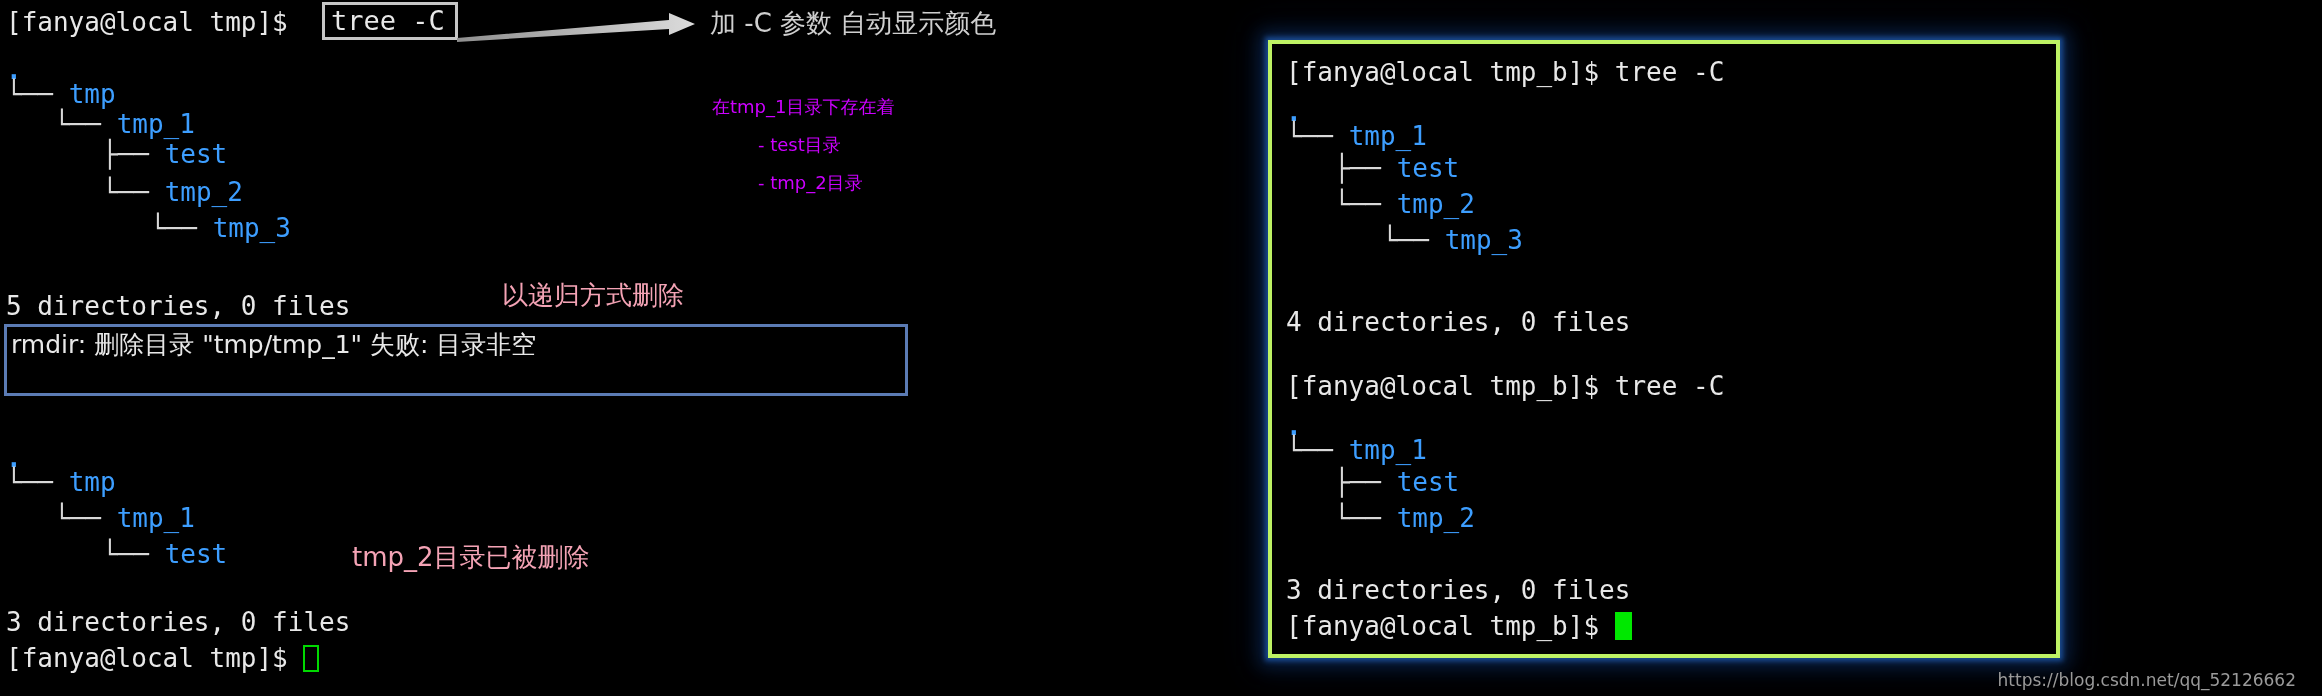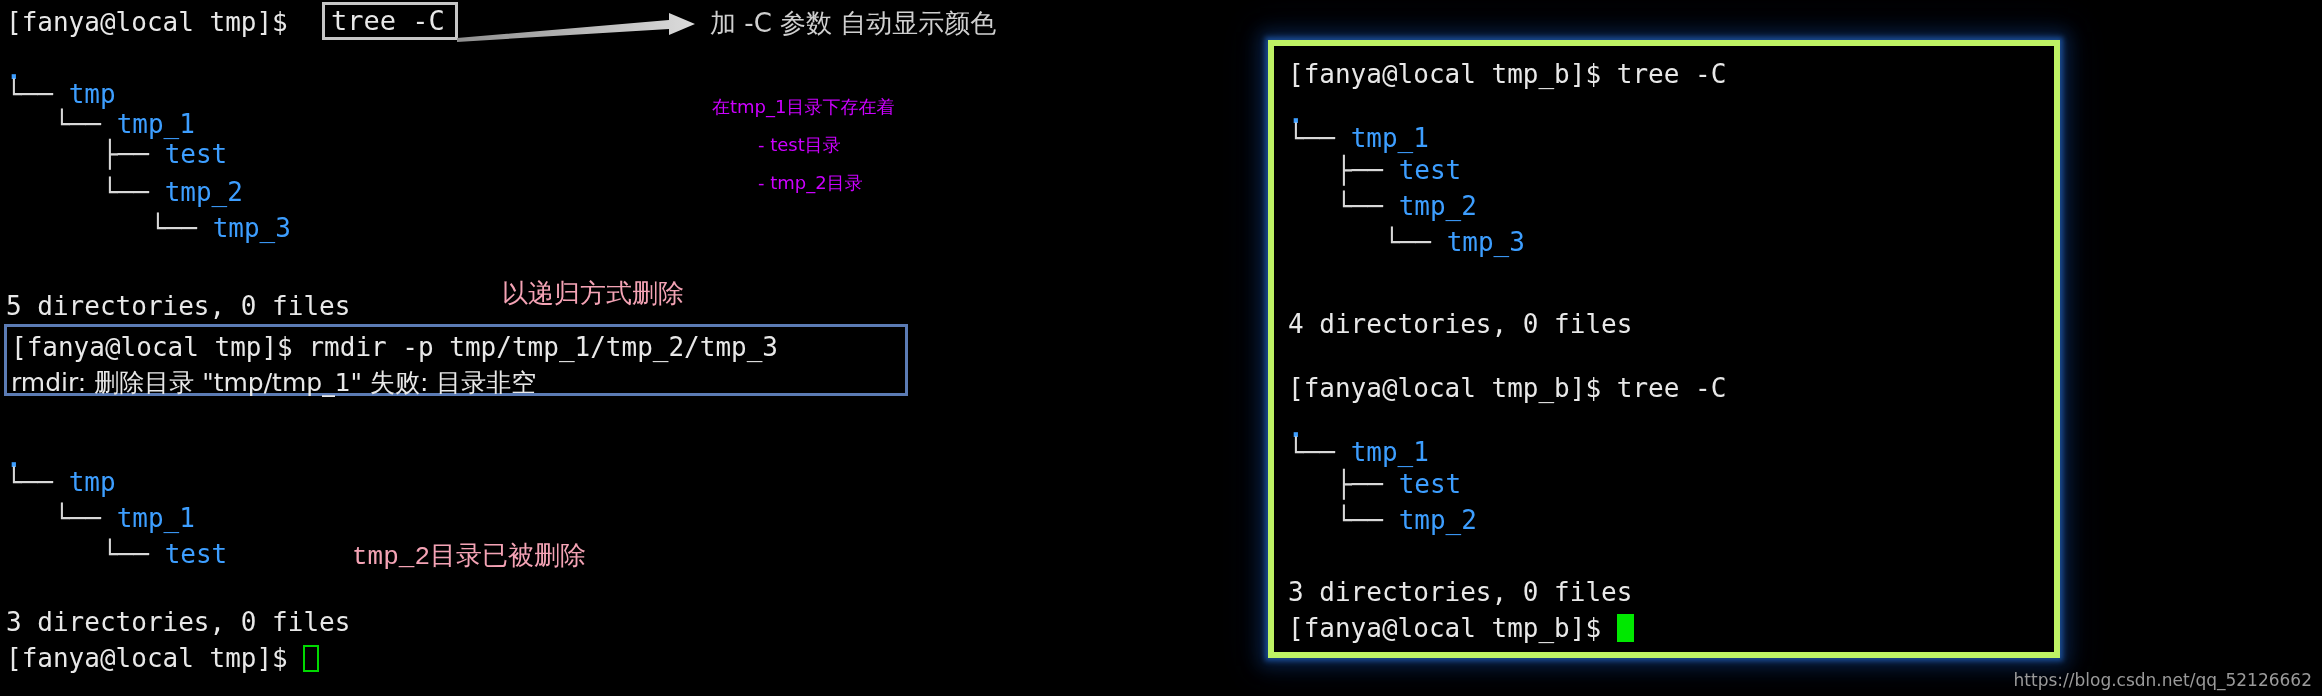--- a/index.html
+++ b/index.html
@@ -73,44 +73,44 @@
   
   .anno {
     position: absolute;
     white-space: pre;
     font-family: "DejaVu Sans", "Liberation Sans", sans-serif;
     font-size: 25px;
     line-height: 34px;
   }
   .anno-gray    { color: #cfcfcf; font-size: 26px; }
   .anno-magenta { color: #cc00ff; font-size: 18px; }
-  .anno-pink    { color: #f4a3b5; font-size: 26px; font-family: Liberation Mono, monospace; }
+  .anno-pink    { color: #f4a3b5; font-size: 26px; }
 
   
   #arrow-svg { position: absolute; left: 455px; top: 8px; }
 
   
   #right-window {
     position: absolute;
     left: 1268px; top: 40px;
     width: 792px; height: 618px;
     background: #000000;
-    border: 6px solid #bef264;
+    border: 4px solid #bef264;
     box-shadow:
       0 0 5px 3px rgba(28,82,160,0.85),
       0 0 16px 8px rgba(18,52,110,0.55),
       0 0 34px 14px rgba(10,30,70,0.35);
     box-sizing: border-box;
   }
   #right-window .term { font-size: 26px; line-height: 36px; }
 
   
   #watermark {
     position: absolute;
-    right: 10px; bottom: 6px;
+    right: 26px; bottom: 6px;
     font-family: "DejaVu Sans", "Liberation Sans", sans-serif;
     font-size: 17px;
     color: #9a9a9a;
     white-space: pre;
   }
 </style>
 </head>
 <body>
 
 <div id="screen">
@@ -126,21 +126,20 @@
     <div class="term dot" style="left:6px; top:52px;">.</div>
     <div class="term" style="left:6px; top:76px;"><span class="branch">└── </span><span class="dir">tmp</span></div>
     <div class="term" style="left:54px; top:106px;"><span class="branch">└── </span><span class="dir">tmp_1</span></div>
     <div class="term" style="left:102px; top:136px;"><span class="branch">├── </span><span class="dir">test</span></div>
     <div class="term" style="left:102px; top:174px;"><span class="branch">└── </span><span class="dir">tmp_2</span></div>
     <div class="term" style="left:150px; top:210px;"><span class="branch">└── </span><span class="dir">tmp_3</span></div>
 
     <div class="term" style="left:6px; top:288px;">5 directories, 0 files</div>
 
     <div class="rmdir-box" style="left:4px; top:324px; width:904px; height:72px;">
-      <div class="term" style="position:static; padding:2px 4px 0 4px;"><span>[fanya@local tmp]$ </span><span>rmdir -p tmp/tmp_1/tmp_2/tmp_3</span></div>
       <div class="term" style="position:static; padding:0 4px; font-family:'DejaVu Sans','Liberation Sans',sans-serif; font-size:25px;">rmdir: 删除目录 "tmp/tmp_1" 失败: 目录非空</div>
     </div>
 
 
     <div class="term dot" style="left:6px; top:440px;">.</div>
     <div class="term" style="left:6px; top:464px;"><span class="branch">└── </span><span class="dir">tmp</span></div>
     <div class="term" style="left:54px; top:500px;"><span class="branch">└── </span><span class="dir">tmp_1</span></div>
     <div class="term" style="left:102px; top:536px;"><span class="branch">└── </span><span class="dir">test</span></div>
 
     <div class="term" style="left:6px; top:604px;">3 directories, 0 files</div>

